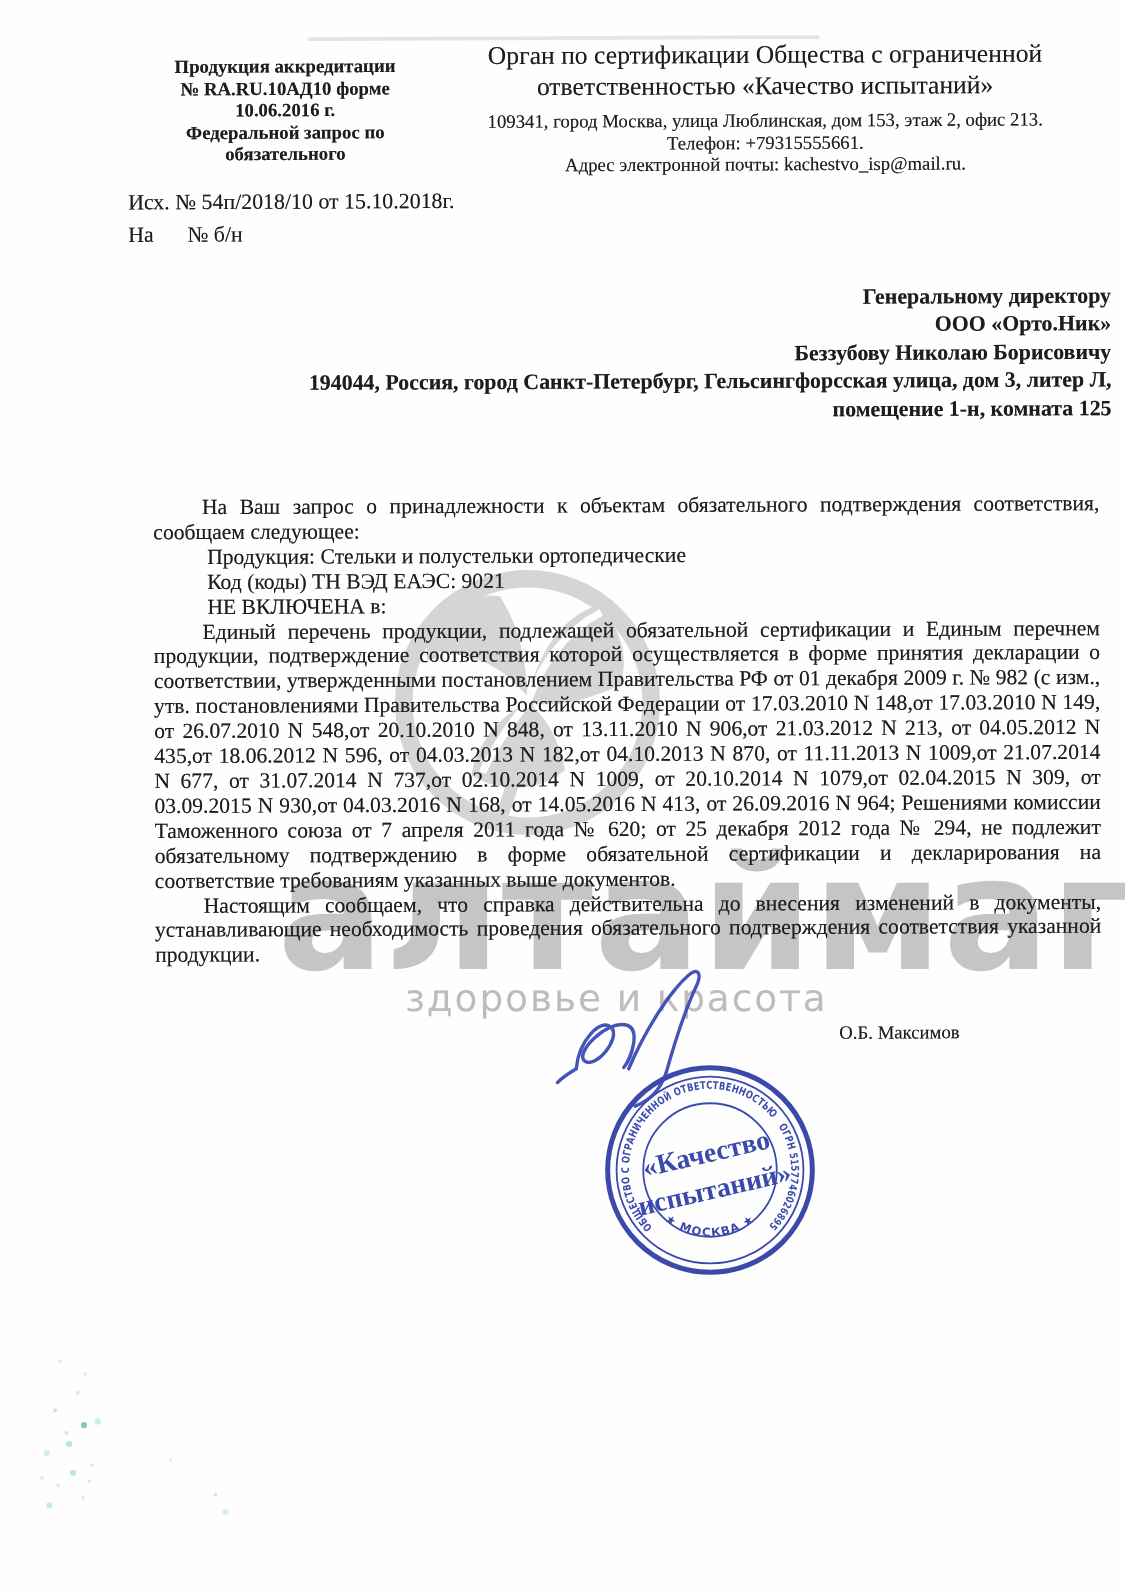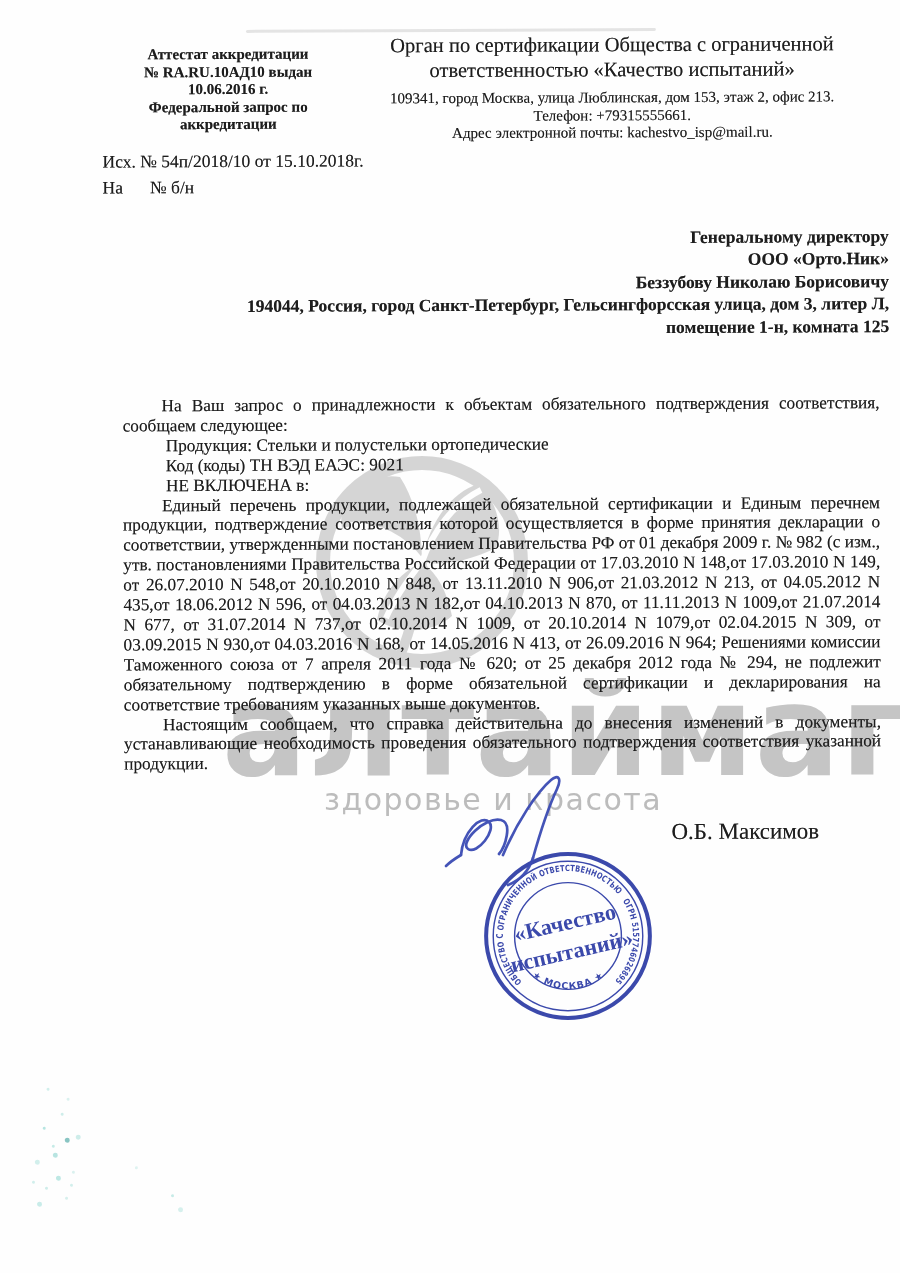--- a/index.html
+++ b/index.html
@@ -33,21 +33,21 @@
   
   .body{left:123px;top:395px;width:757px;font-size:17.3px;line-height:19.9px;
     text-align:justify;}
   .body p{margin:0;}
   .ind{text-indent:39px;}
   .ind2{text-indent:43px;text-align:left;}
   .gap-top{margin-top:21px;}
 
   
   .sign-left{left:123px;top:801px;font-size:17.5px;line-height:25.5px;}
-  .sign-name{left:670px;top:820px;font-size:23px;}
+  .sign-name{left:670px;top:820px;font-size:15px;}
 
   
   .wm-brand{left:222px;top:669px;font-family:"DejaVu Sans",sans-serif;
     font-weight:bold;font-size:126px;line-height:1;letter-spacing:1px;
     color:rgba(158,158,158,.60);white-space:nowrap;}
   .wm-tagline{left:324px;top:782px;font-family:"DejaVu Sans",sans-serif;
     font-size:30px;letter-spacing:1.5px;color:rgba(165,165,165,.75);white-space:nowrap;}
   .wm-globe{left:306px;top:446px;width:232px;height:232px;opacity:.40;}
 
   
@@ -90,25 +90,25 @@
     </svg>
     <div class="abs wm-brand">алтаймаг</div>
     <div class="abs wm-tagline">здоровье и красота</div>
   </div>
 
   <div class="layer content scan">
 
     <div class="abs smudge"></div>
 
     <div class="abs accred">
-      <div>Аттестат аккредитации</div>
-      <div>№ RA.RU.10АД10 выдан</div>
+      <div>Продукция аккредитации</div>
+      <div>№ RA.RU.10АД10 форме</div>
       <div>10.06.2016 г.</div>
       <div>Федеральной запрос по</div>
-      <div>аккредитации</div>
+      <div>обязательного</div>
     </div>
 
     <div class="abs orgblock">
       <div class="org-name">
         <div>Орган по сертификации Общества с ограниченной</div>
         <div>ответственностью «Качество испытаний»</div>
       </div>
       <div class="org-contacts">
         <div>109341, город Москва, улица Люблинская, дом 153, этаж 2, офис 213.</div>
         <div>Телефон: +79315555661.</div>

